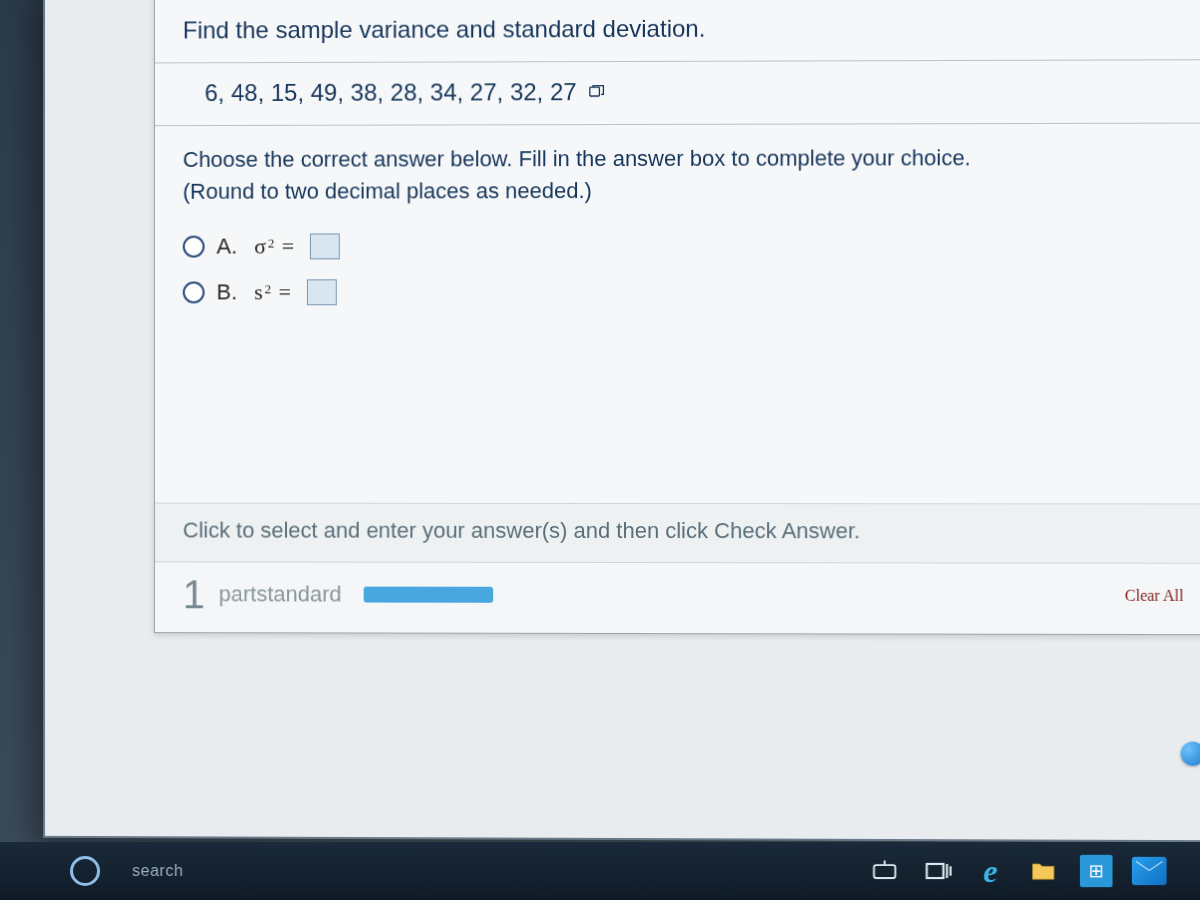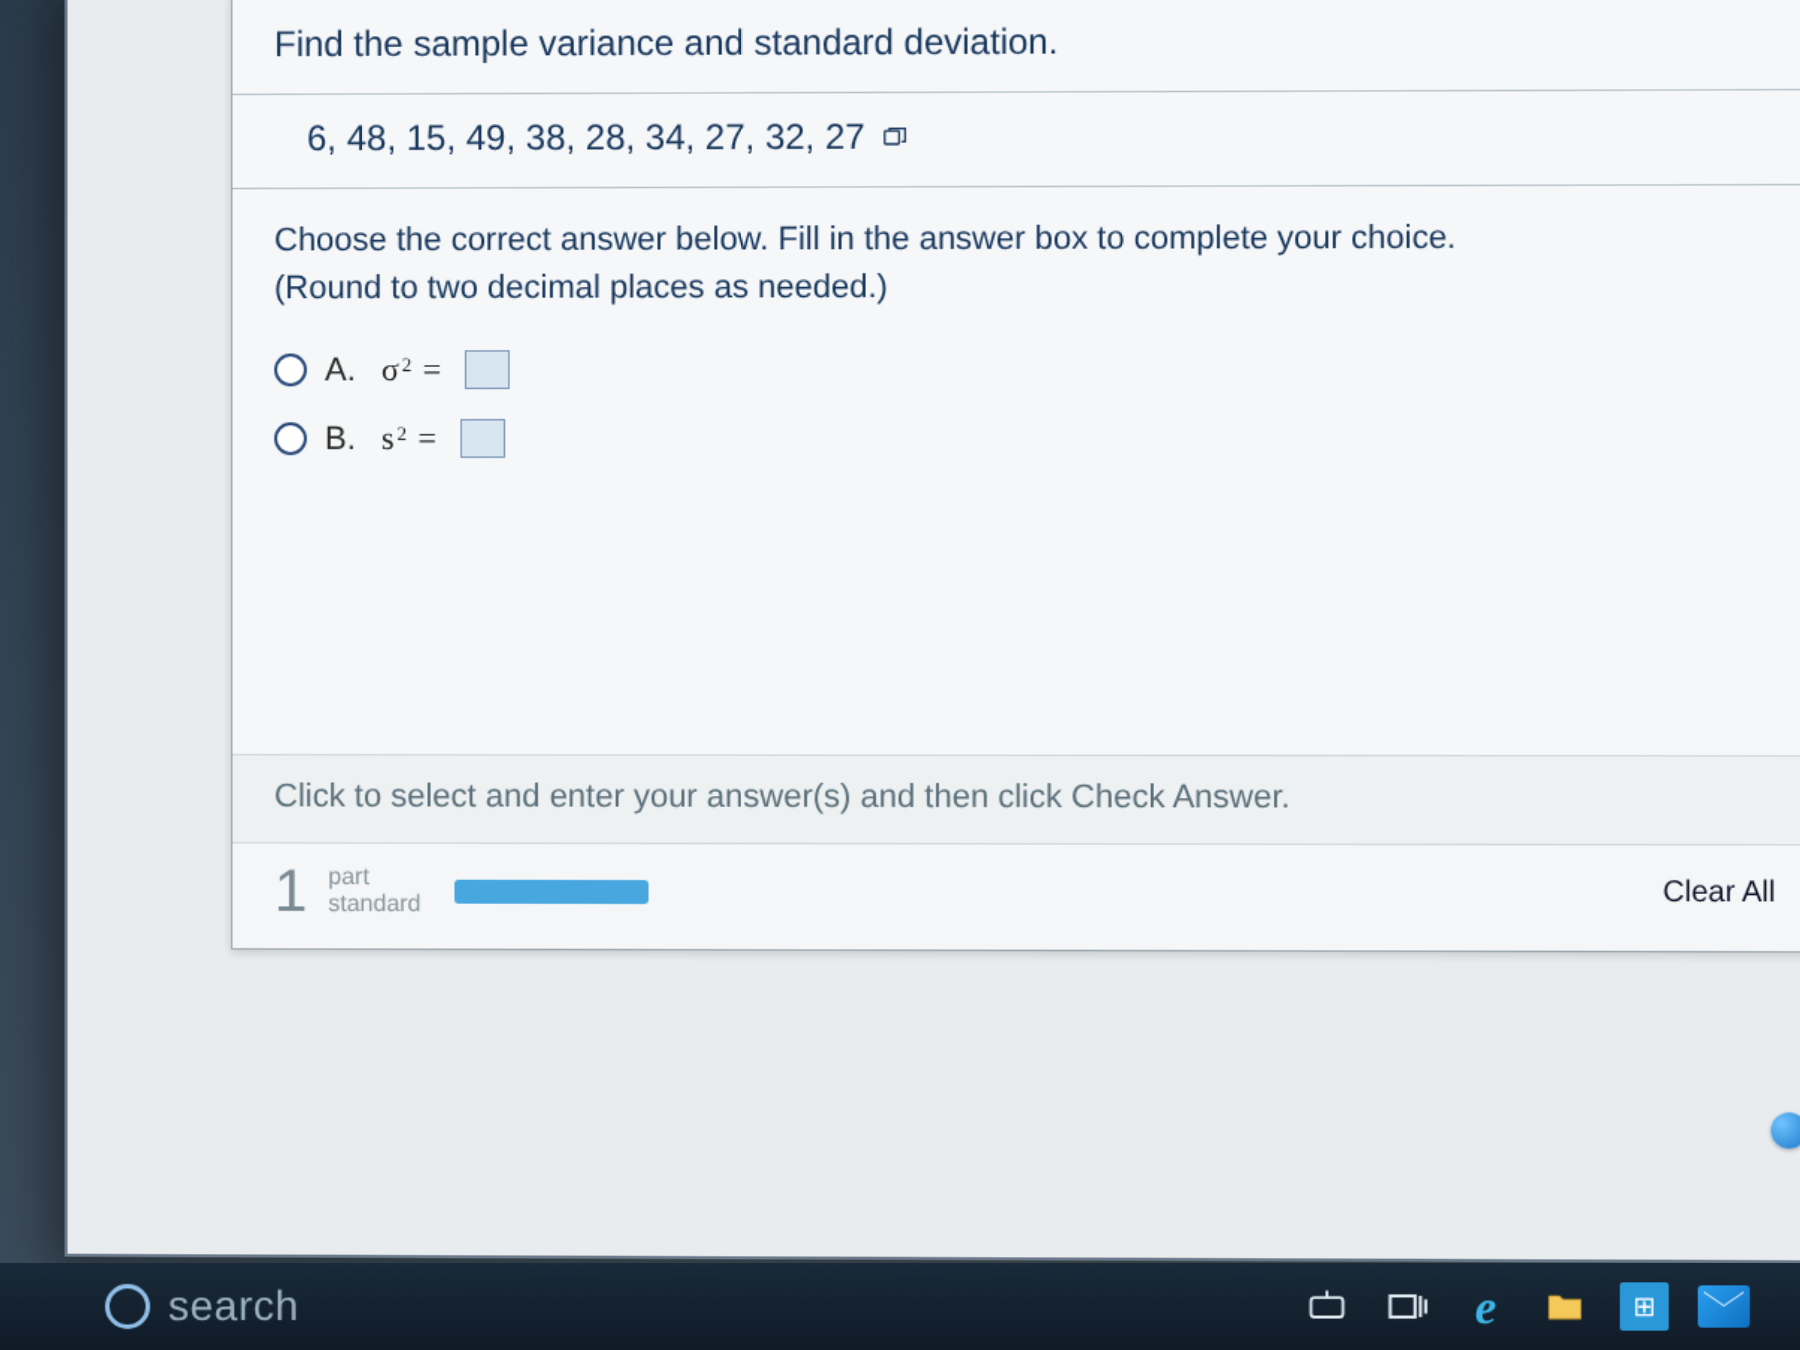--- a/index.html
+++ b/index.html
@@ -110,41 +110,41 @@
     background: #f4f6f7;
   }
   .big-one {
     font-size: 40px;
     color: #7a8a92;
     font-weight: 300;
     line-height: 1;
   }
   .part-stack {
     display: flex;
-    flex-direction: column;
-    font-size: 16px;
+    font-size: 22px;
     color: #8a969c;
     line-height: 1.1;
   }
   .prog-bar {
     width: 130px; height: 16px;
     background: #cfd9df;
     border-radius: 3px;
     overflow: hidden;
     margin-left: 8px;
   }
   .prog-fill {
     width: 100%; height: 100%;
     background: #49a7e0;
   }
   .clear-all {
     margin-left: auto;
-    color: #0f172a;
-    font-size: 20px;
+    color: #7f1d1d;
+    font-size: 16px;
     padding-right: 4px;
+    font-family: Liberation Serif, serif;
   }
   .blue-dot {
     position: absolute;
     right: 6px;
     bottom: 74px;
     width: 24px; height: 24px;
     border-radius: 50%;
     background: radial-gradient(circle at 30% 30%, #6fc3ff, #1a78c8);
     box-shadow: 0 1px 3px rgba(0,0,0,0.3);
   }
@@ -162,22 +162,22 @@
     transform: perspective(2000px) rotateY(-1deg);
     transform-origin: left center;
   }
   .cortana {
     width: 30px; height: 30px;
     border: 3px solid #8fbfe8;
     border-radius: 50%;
   }
   .search-text {
     color: #9ab0bc;
-    font-size: 28px;
-    margin-left: 4px;
+    font-size: 16px;
+    margin-left: 24px;
     letter-spacing: 0.5px;
   }
   .tb-spacer { flex: 1; }
   .tb-icon {
     width: 44px; height: 44px;
     display: flex;
     align-items: center;
     justify-content: center;
     color: #dfeaf0;
     border-radius: 3px;

